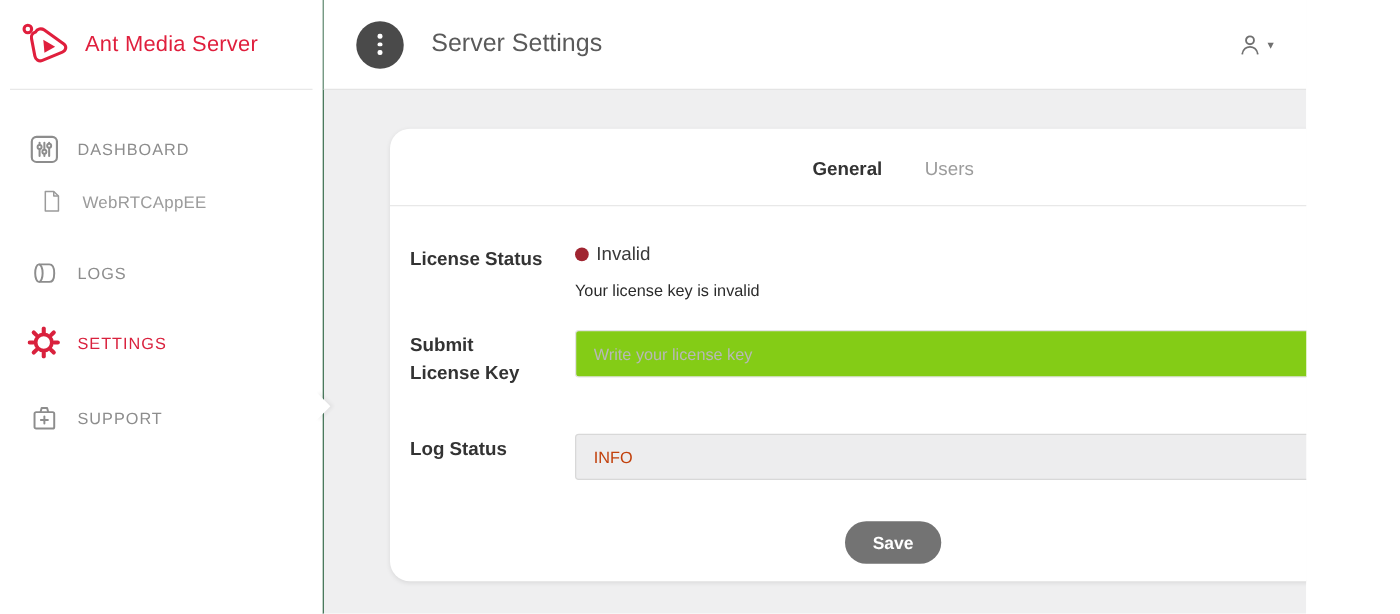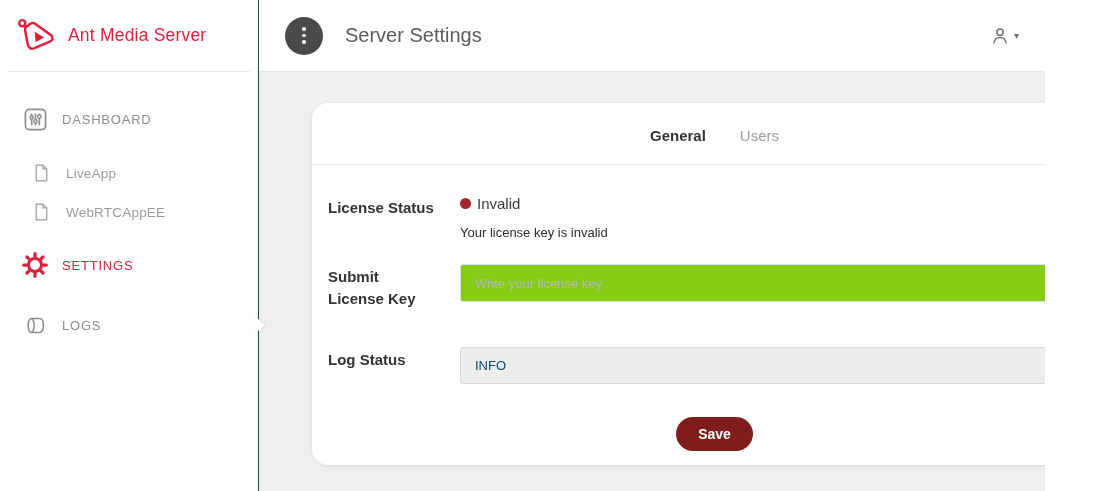--- a/index.html
+++ b/index.html
@@ -120,32 +120,32 @@
     font-family: "Liberation Sans", sans-serif; outline: none;
   }
   .text-input::placeholder { color: #b8b8b8; }
 
   .row-log { margin-top: 37px; }
   .select-wrap { position: relative; width: 100%; }
   .log-select {
     width: 100%; height: 37px;
     -webkit-appearance: none; -moz-appearance: none; appearance: none;
     background: #ededee; border: 1px solid #d8d8d8; border-radius: 3px;
-    padding: 0 34px 0 14px; font-size: 13px; color: #0c4a6e;
+    padding: 0 34px 0 14px; font-size: 13px; color: #c2410c;
     font-family: "Liberation Sans", sans-serif; cursor: pointer; outline: none;
   }
   .select-chevron {
     position: absolute; right: 13px; top: 50%; transform: translateY(-50%);
     pointer-events: none; display: flex; align-items: center;
   }
 
   .save-row { text-align: center; margin-top: 33px; }
   .save-btn {
     display: inline-block; border: none; cursor: pointer;
-    background: #7f1d1d; color: #ffffff;
+    background: #737373; color: #ffffff;
     font-size: 14px; font-weight: 600; font-family: "Liberation Sans", sans-serif;
     padding: 10px 22px; border-radius: 18px; line-height: 1;
   }
 </style>
 </head>
 <body>
 
 <div class="app">
 
   <div class="sidebar">
@@ -176,38 +176,39 @@
               <circle cx="8" cy="10" r="1.7"></circle>
               <circle cx="12" cy="14" r="1.7"></circle>
               <circle cx="16" cy="9" r="1.7"></circle>
             </g>
           </svg>
         </span>
         <span>DASHBOARD</span>
       </li>
 
 
-      <li class="menu-item sub mt13">
+
+      <li class="menu-item sub mt1">
         <span class="mi-icon">
           <svg viewBox="0 0 20 24" width="15" height="18" fill="none" stroke="currentColor" stroke-width="1.6" stroke-linejoin="round">
             <path d="M3 1.5 H12 L17 6.5 V22.5 H3 Z"></path>
             <path d="M12 1.5 V6.5 H17"></path>
           </svg>
         </span>
-        <span>LiveApp</span>
-      </li>
-
-      <li class="menu-item sub mt1">
-        <span class="mi-icon">
-          <svg viewBox="0 0 20 24" width="15" height="18" fill="none" stroke="currentColor" stroke-width="1.6" stroke-linejoin="round">
-            <path d="M3 1.5 H12 L17 6.5 V22.5 H3 Z"></path>
-            <path d="M12 1.5 V6.5 H17"></path>
-          </svg>
-        </span>
         <span>WebRTCAppEE</span>
+      </li>
+
+      <li class="menu-item mt16">
+        <span class="mi-icon">
+          <svg viewBox="0 0 24 24" width="21" height="21" fill="none" stroke="currentColor" stroke-width="1.8">
+            <ellipse cx="7" cy="12" rx="3.4" ry="8"></ellipse>
+            <path d="M7 4 H16.5 C19.5 4 21 7.6 21 12 C21 16.4 19.5 20 16.5 20 H7"></path>
+          </svg>
+        </span>
+        <span>LOGS</span>
       </li>
 
       <li class="menu-item active mt12">
         <span class="mi-icon">
           <svg viewBox="0 0 24 24" width="26" height="26">
             <circle cx="12" cy="12" r="6" fill="none" stroke="currentColor" stroke-width="2.8"></circle>
             <g stroke="currentColor" stroke-width="3" stroke-linecap="round">
               <line x1="12" y1="1.6" x2="12" y2="4.4"></line>
               <line x1="12" y1="19.6" x2="12" y2="22.4"></line>
               <line x1="1.6" y1="12" x2="4.4" y2="12"></line>
@@ -217,28 +218,29 @@
               <line x1="4.6" y1="19.4" x2="6.6" y2="17.4"></line>
               <line x1="17.4" y1="6.6" x2="19.4" y2="4.6"></line>
             </g>
           </svg>
         </span>
         <span>SETTINGS</span>
       </li>
 
       <li class="menu-item mt16">
         <span class="mi-icon">
-          <svg viewBox="0 0 24 24" width="21" height="21" fill="none" stroke="currentColor" stroke-width="1.8">
-            <ellipse cx="7" cy="12" rx="3.4" ry="8"></ellipse>
-            <path d="M7 4 H16.5 C19.5 4 21 7.6 21 12 C21 16.4 19.5 20 16.5 20 H7"></path>
-          </svg>
-        </span>
-        <span>LOGS</span>
-      </li>
-
+          <svg viewBox="0 0 24 24" width="21" height="21" fill="none" stroke="currentColor" stroke-width="1.8" stroke-linejoin="round" stroke-linecap="round">
+            <rect x="3" y="6.5" width="18" height="15" rx="1.5"></rect>
+            <path d="M8.5 6.5 L9.5 2.8 H14.5 L15.5 6.5"></path>
+            <line x1="12" y1="10.5" x2="12" y2="17"></line>
+            <line x1="8.8" y1="13.75" x2="15.2" y2="13.75"></line>
+          </svg>
+        </span>
+        <span>SUPPORT</span>
+      </li>
 
     </ul>
   </div>
 
   <div class="main">
 
     <div class="topbar">
       <button class="dots-btn">
         <span class="dot"></span>
         <span class="dot"></span>

